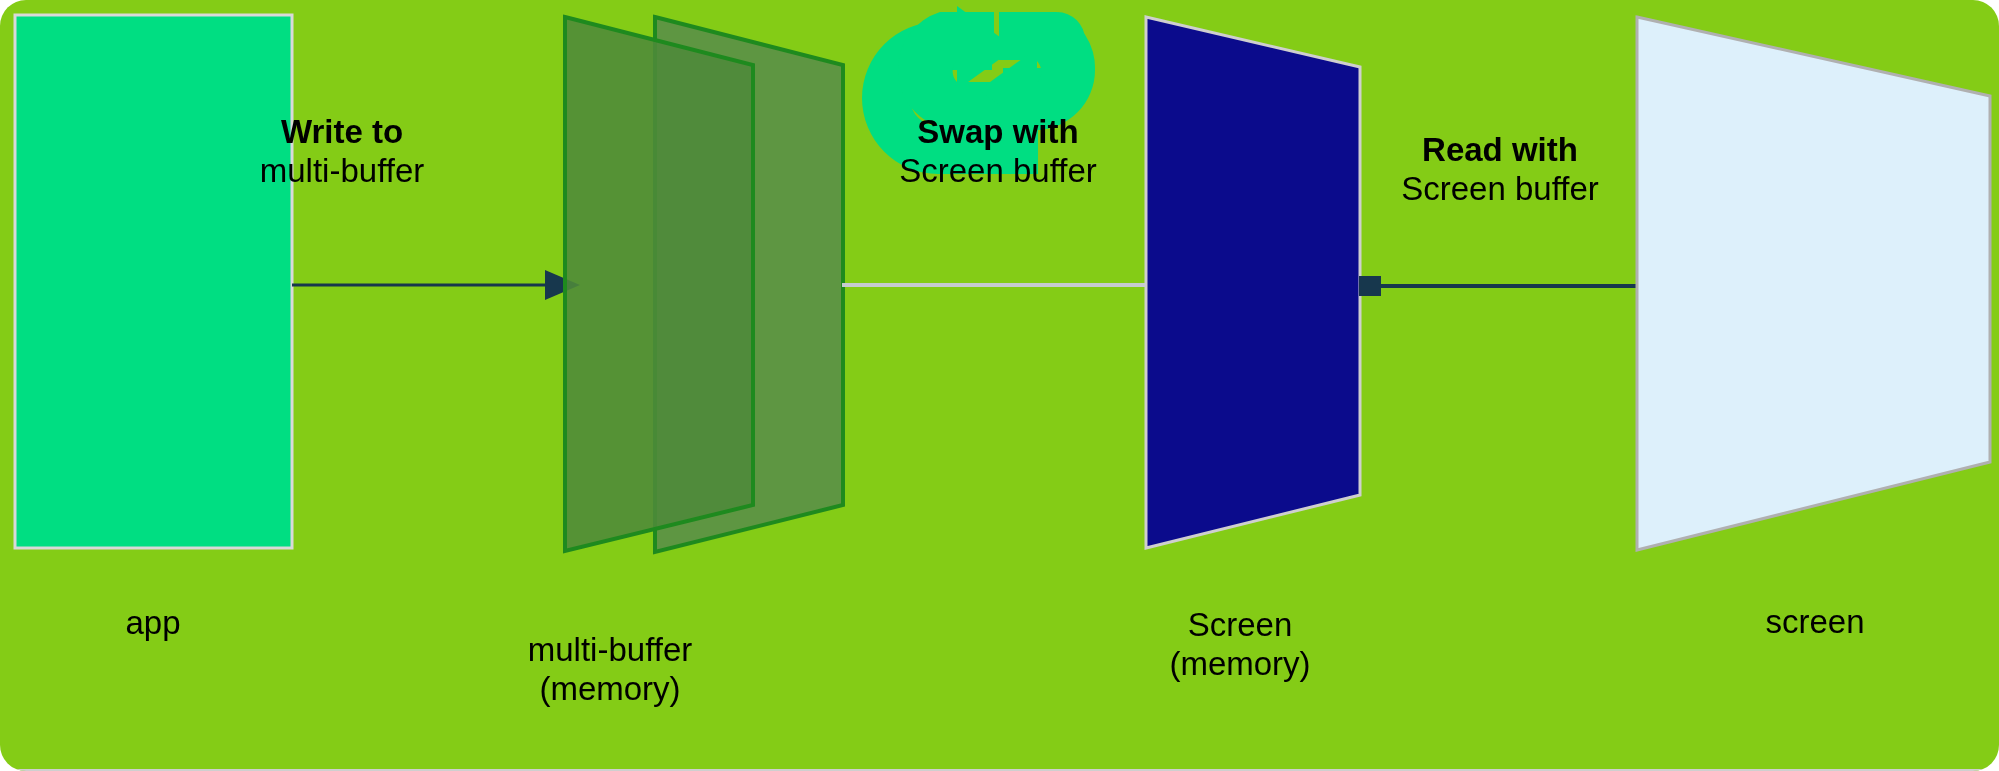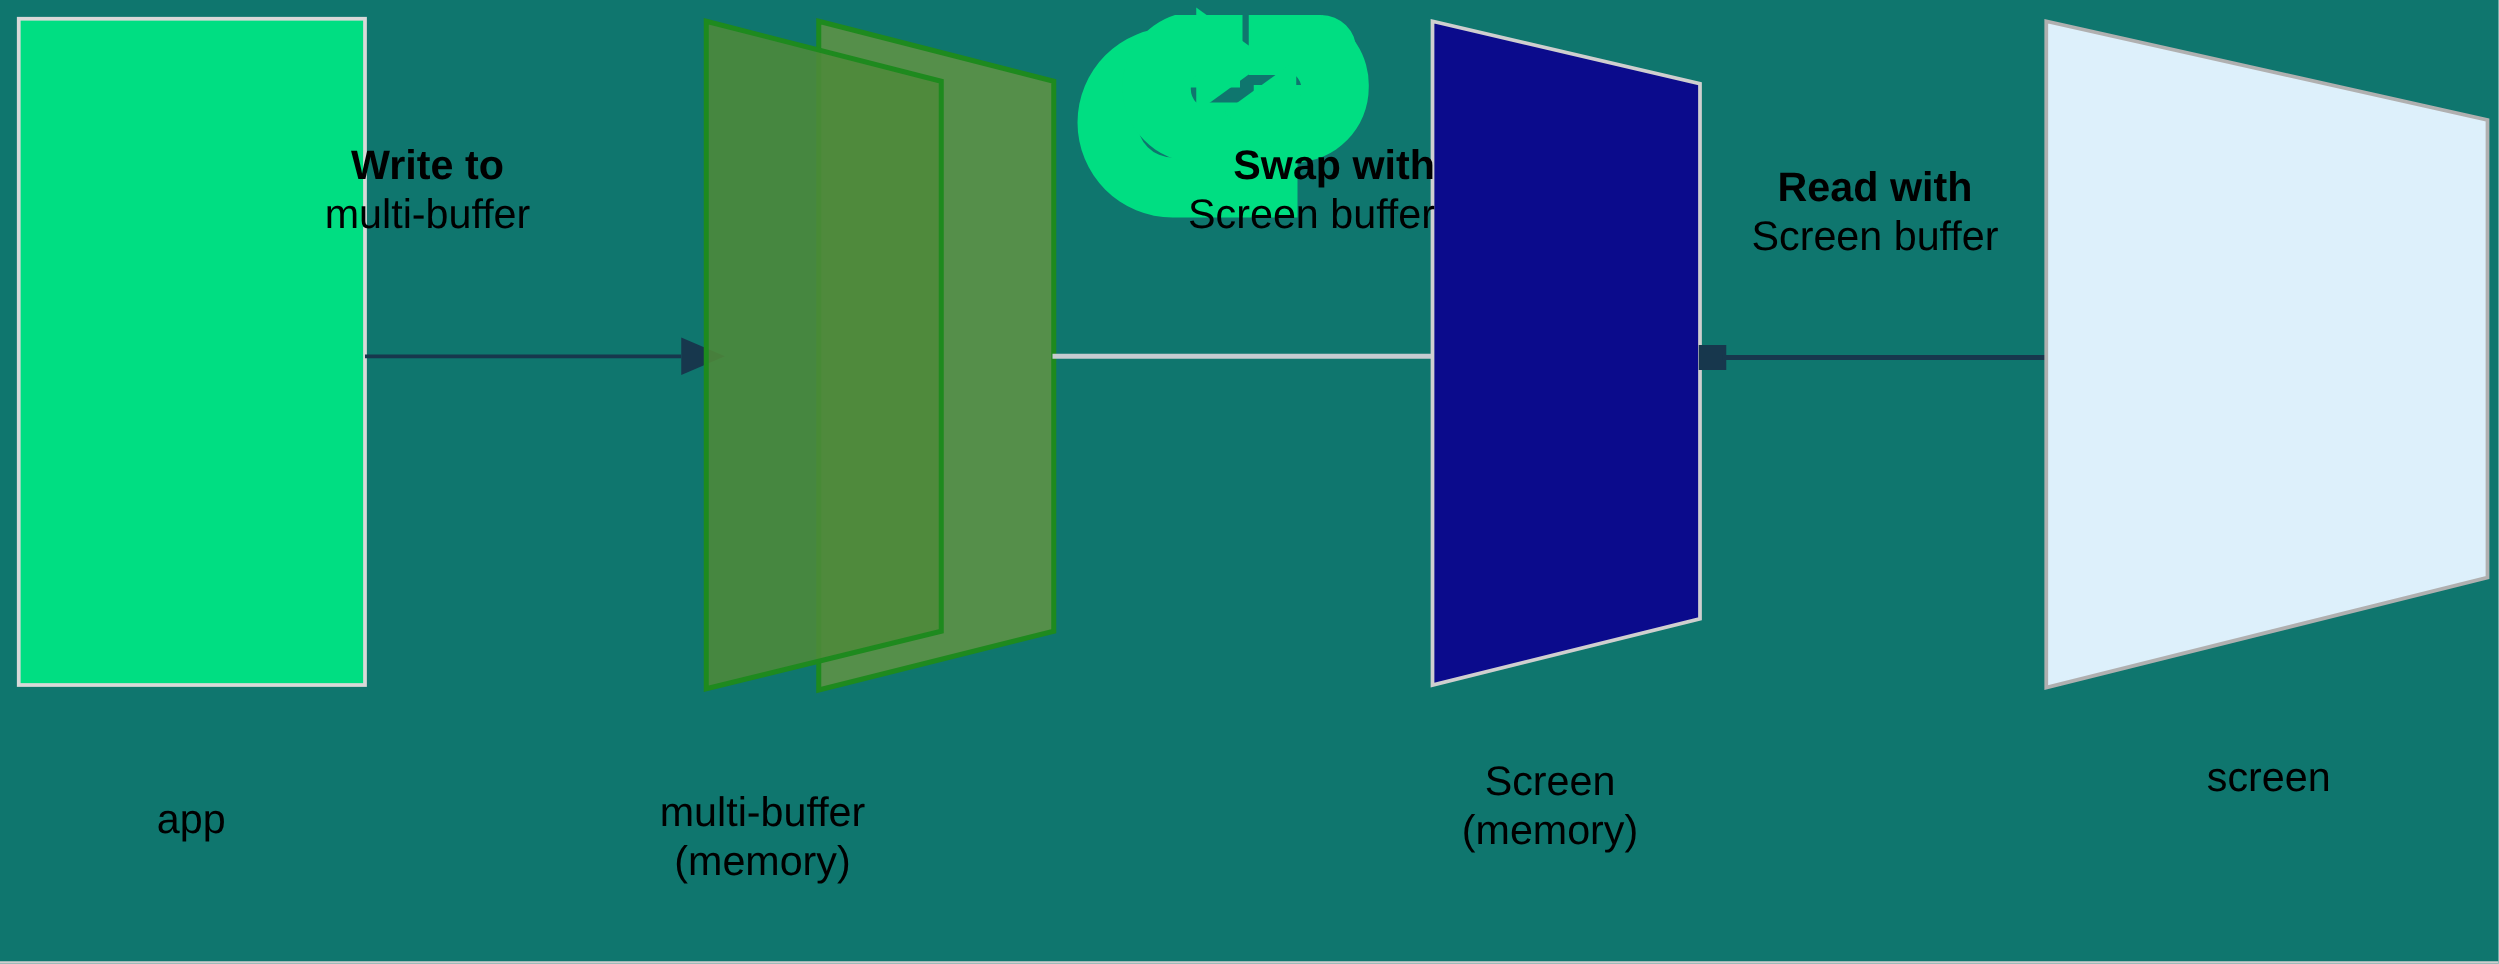--- a/index.html
+++ b/index.html
@@ -7,22 +7,23 @@
     padding: 0;
     background: #ffffff;
   }
   body {
     font-family: "Liberation Sans", sans-serif;
   }
   #stage {
     position: relative;
     width: 1999px;
     height: 771px;
-    background: #0f766e;
+    background: #84cc16;
     overflow: hidden;
+    border-radius: 26px;
   }
   #stage > svg.layer {
     position: absolute;
     left: 0;
     top: 0;
     width: 1999px;
     height: 771px;
   }
   .lbl {
     position: absolute;
@@ -114,31 +115,31 @@
       <polygon points="1037,48 1037,132 979,90"></polygon>
     </g>
 
   </svg>
 
   <div class="lbl edge-label" style="left:232px; top:113px; width:220px;">
     <div class="bold">Write to</div>
     <div>multi-buffer</div>
   </div>
 
-  <div class="lbl edge-label" style="left:848px; top:113px; width:300px;text-align:right;">
+  <div class="lbl edge-label" style="left:848px; top:113px; width:300px;">
     <div class="bold">Swap with</div>
     <div>Screen buffer</div>
   </div>
 
   <div class="lbl edge-label" style="left:1355px; top:131px; width:290px;">
     <div class="bold">Read with</div>
     <div>Screen buffer</div>
   </div>
 
-  <div class="lbl node-label" style="left:33px; top:604px; width:240px;margin-top:32px;">
+  <div class="lbl node-label" style="left:33px; top:604px; width:240px;">
     <div>app</div>
   </div>
 
   <div class="lbl node-label" style="left:470px; top:631px; width:280px;">
     <div>multi-buffer</div>
     <div>(memory)</div>
   </div>
 
   <div class="lbl node-label" style="left:1120px; top:606px; width:240px;">
     <div>Screen</div>

